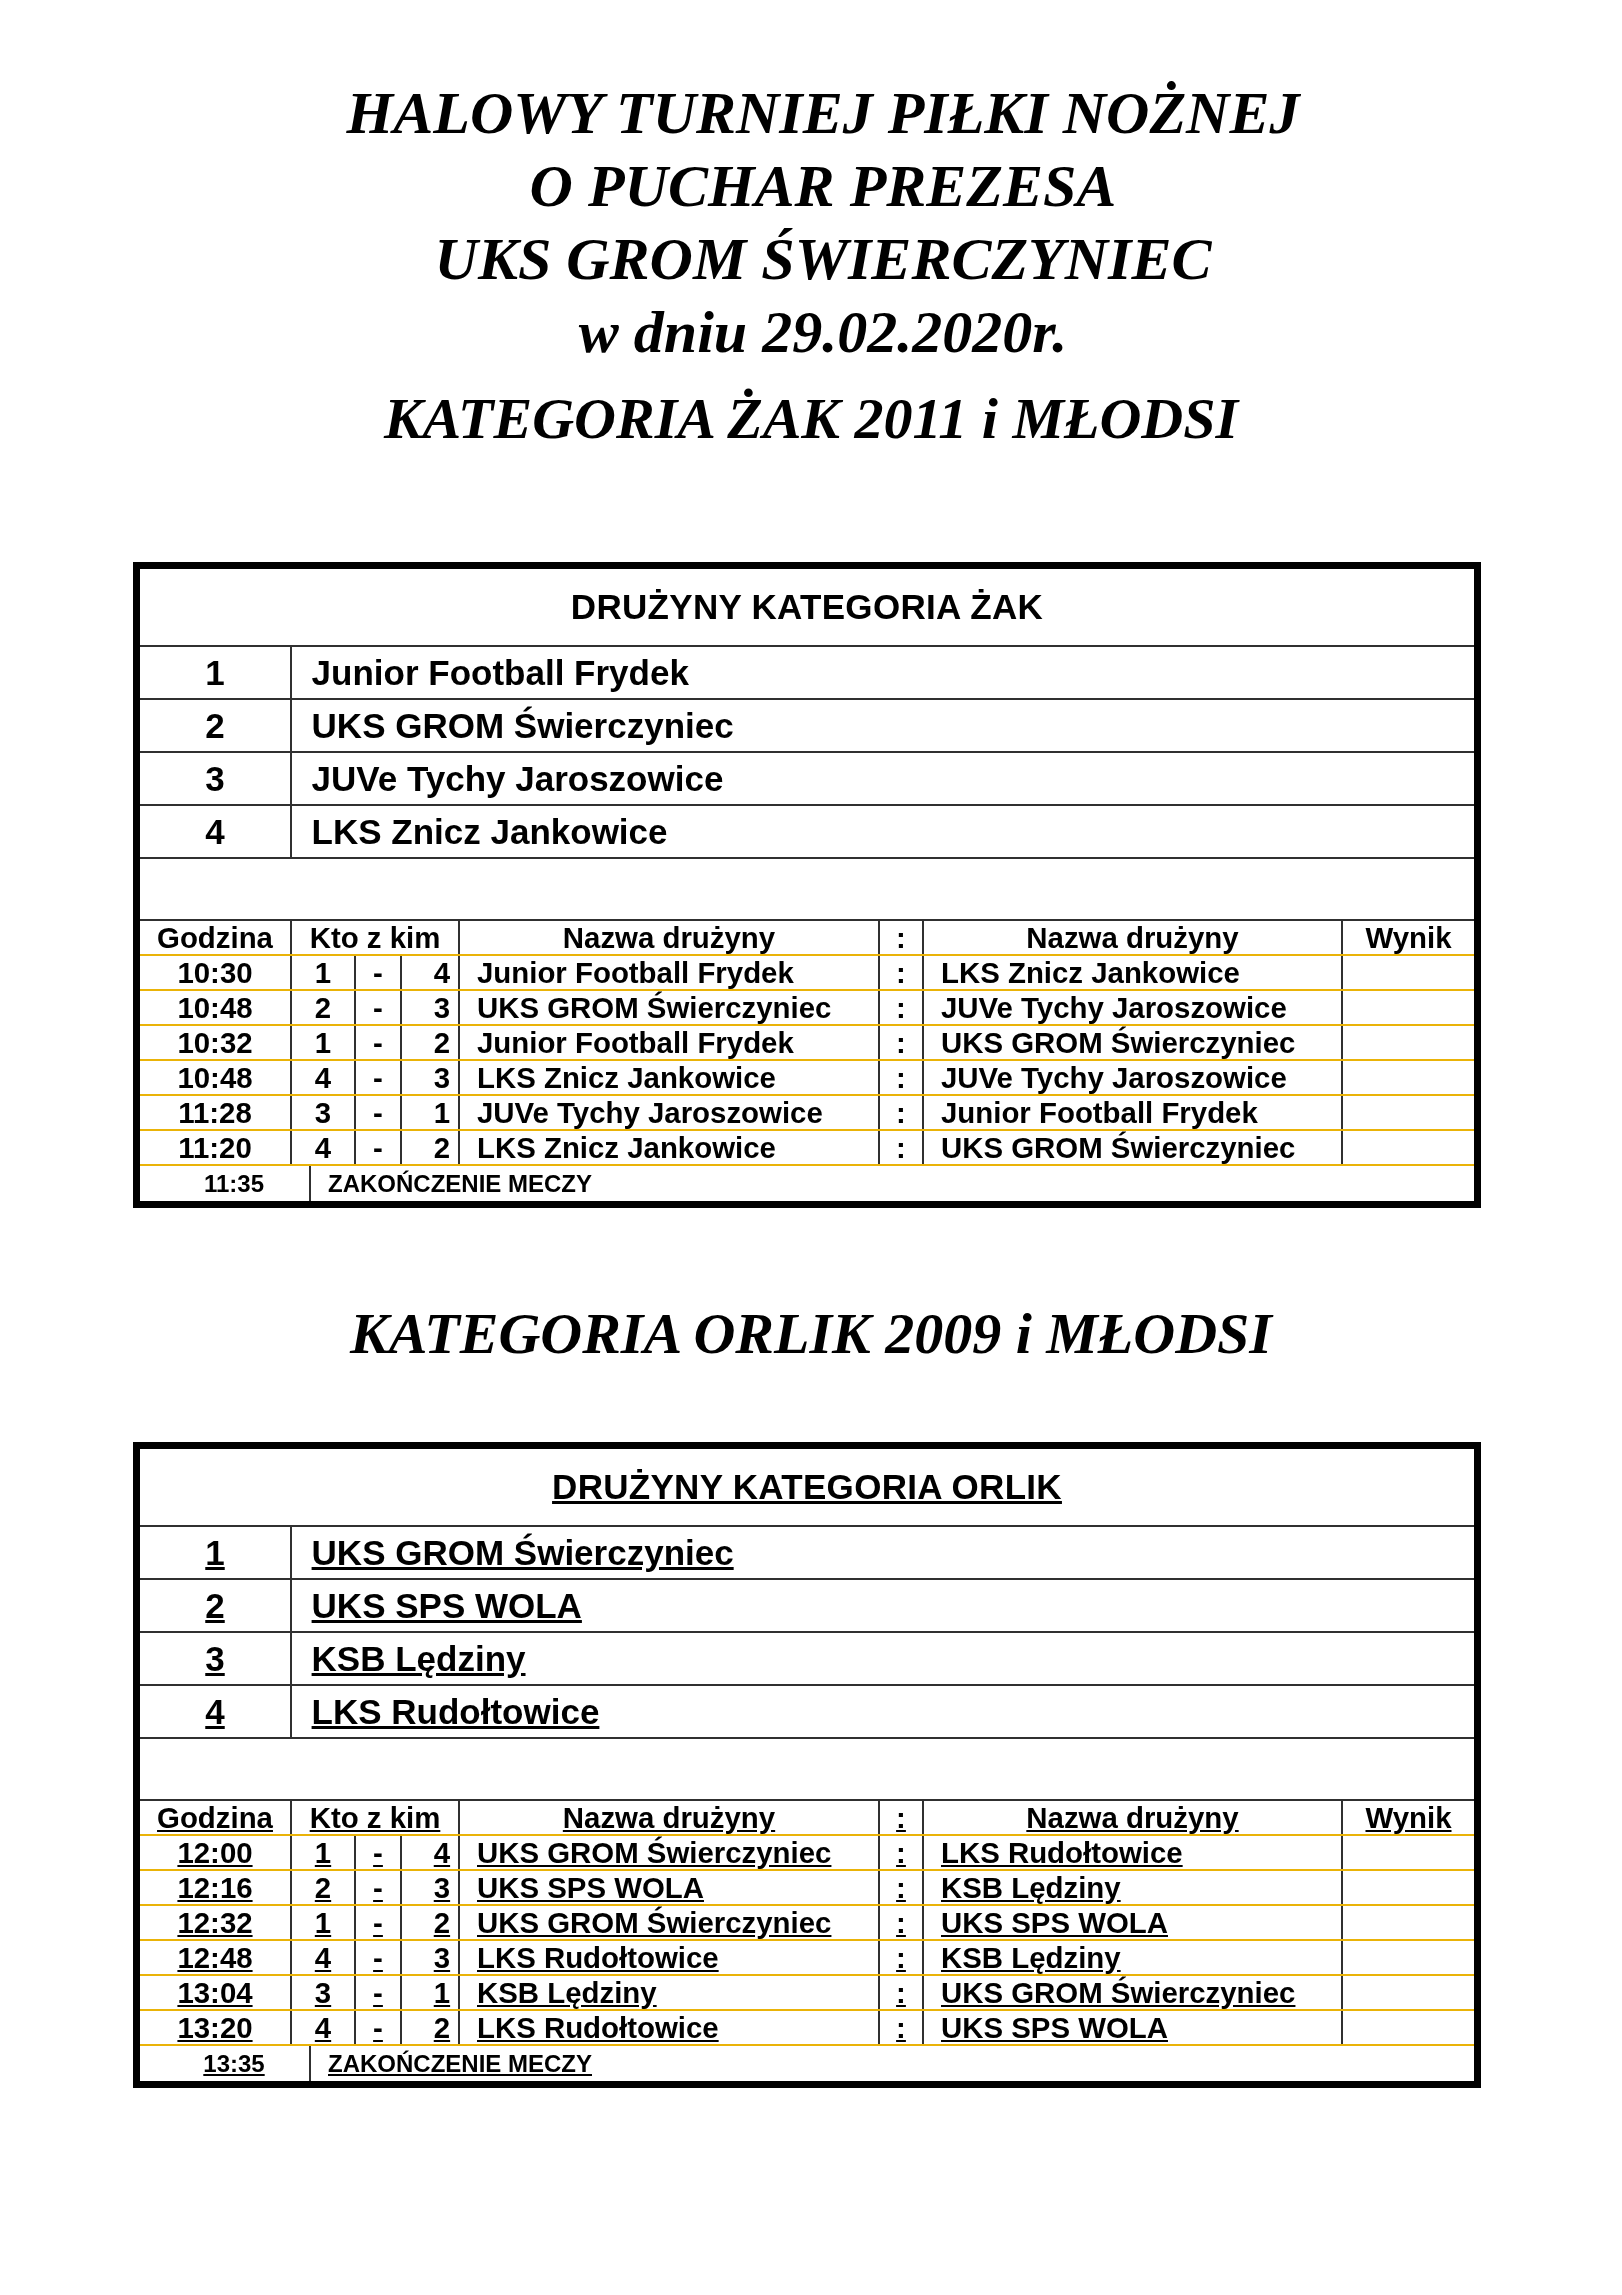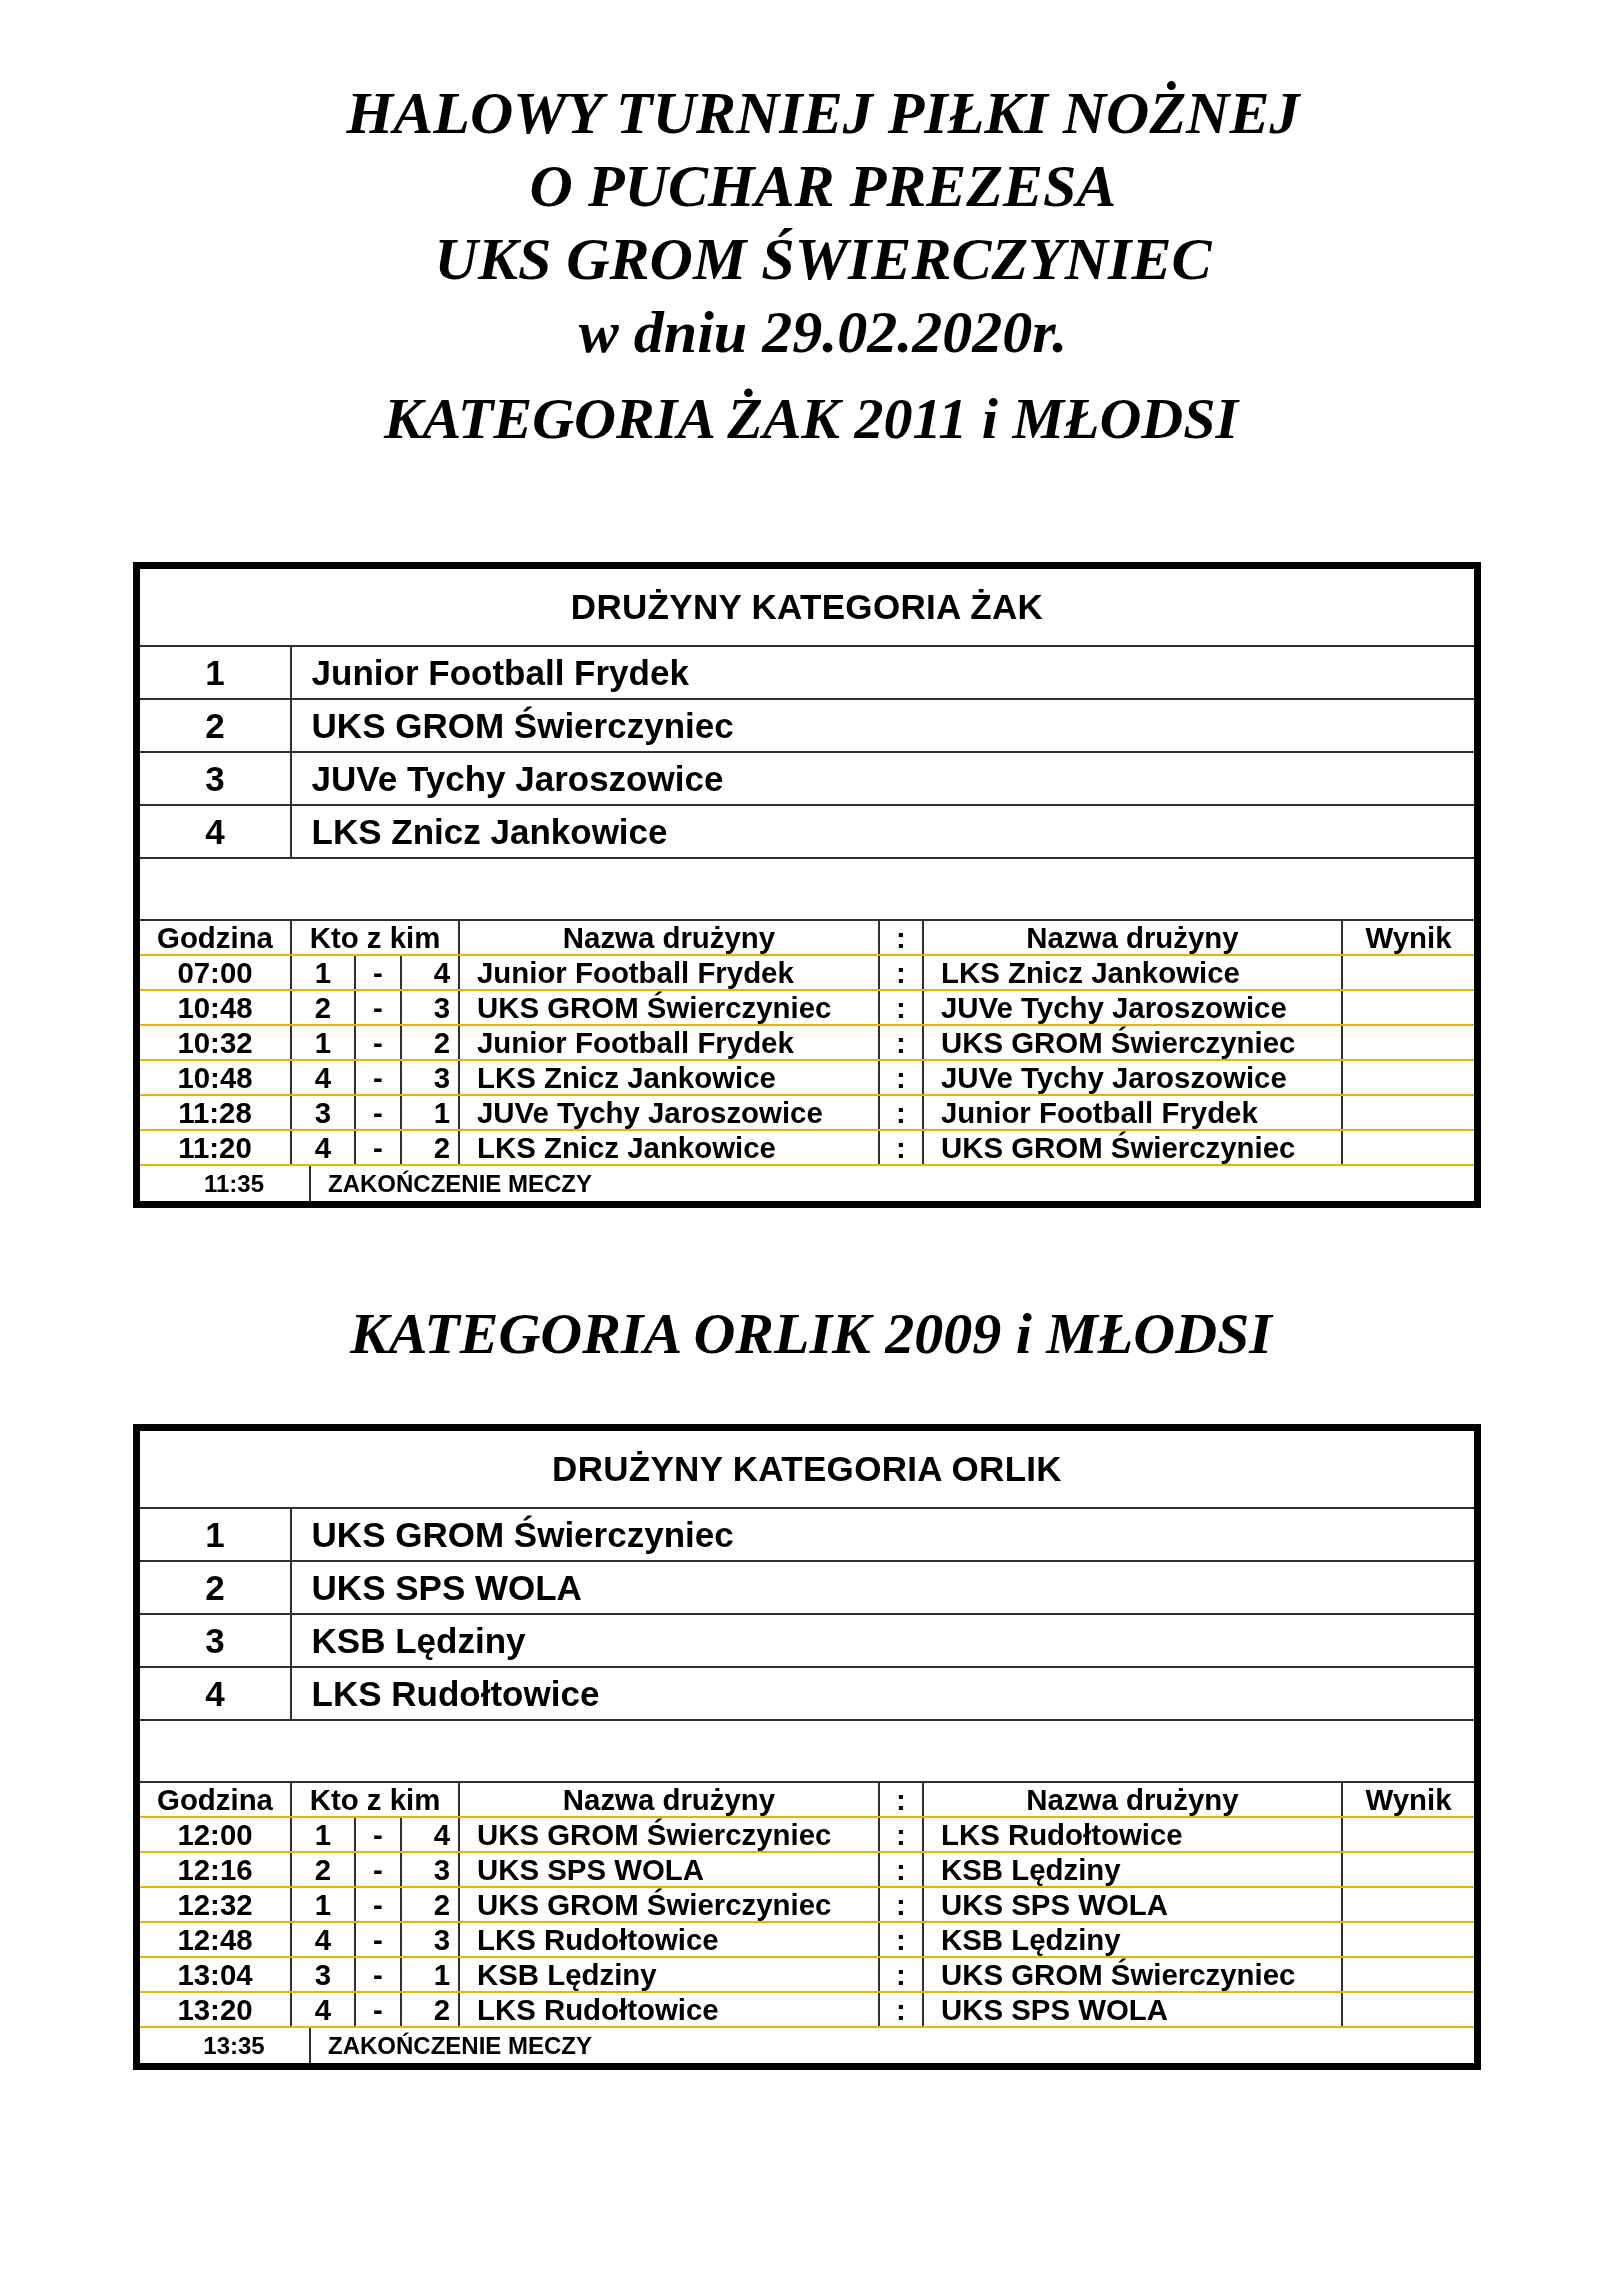--- a/index.html
+++ b/index.html
@@ -41,21 +41,21 @@
   .cat-heading.second { margin-top: 90px; }
   
   .block {
     margin-left: 133px;
     width: 1348px;
     border: 7.2px solid #000000;
     font-weight: 700;
     background: #ffffff;
   }
   .block.first { margin-top: 107px; }
-  .block.second { margin-top: 54px; }
+  .block.second { margin-top: 72px; text-decoration: underline; }
   
   .teams-header {
     height: 78px;
     border-bottom: 2px solid #303030;
     display: flex;
     align-items: center;
     justify-content: center;
     font-size: 35px;
     letter-spacing: 0.3px;
   }
@@ -145,21 +145,21 @@
     <div class="srow sheader">
       <div class="c center br">Godzina</div>
       <div class="c center br kto">Kto z kim</div>
       <div class="c center br">Nazwa drużyny</div>
       <div class="c center br">:</div>
       <div class="c center br">Nazwa drużyny</div>
       <div class="c center">Wynik</div>
     </div>
 
     <div class="srow match">
-      <div class="c center br">07:00</div>
+      <div class="c center br">10:30</div>
       <div class="c center br">1</div>
       <div class="c center br">-</div>
       <div class="c right br">4</div>
       <div class="c left br">Junior Football Frydek</div>
       <div class="c center br">:</div>
       <div class="c left br">LKS Znicz Jankowice</div>
       <div class="c center"></div>
     </div>
     <div class="srow match">
       <div class="c center br">10:48</div>

